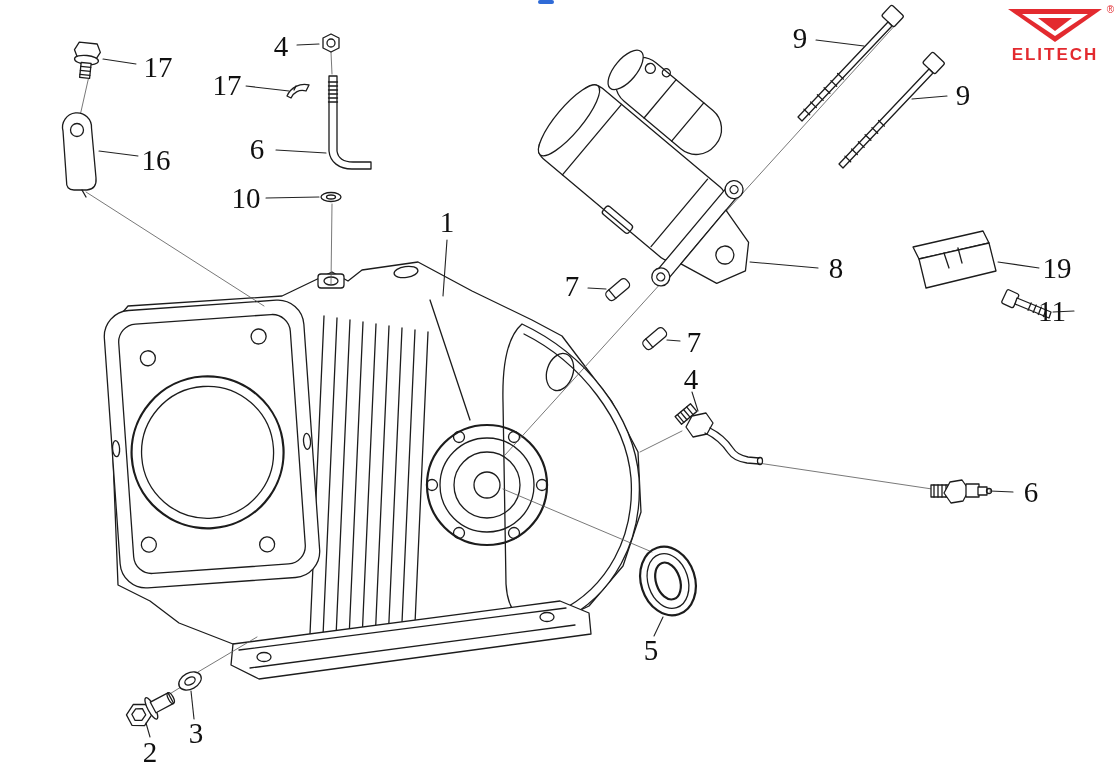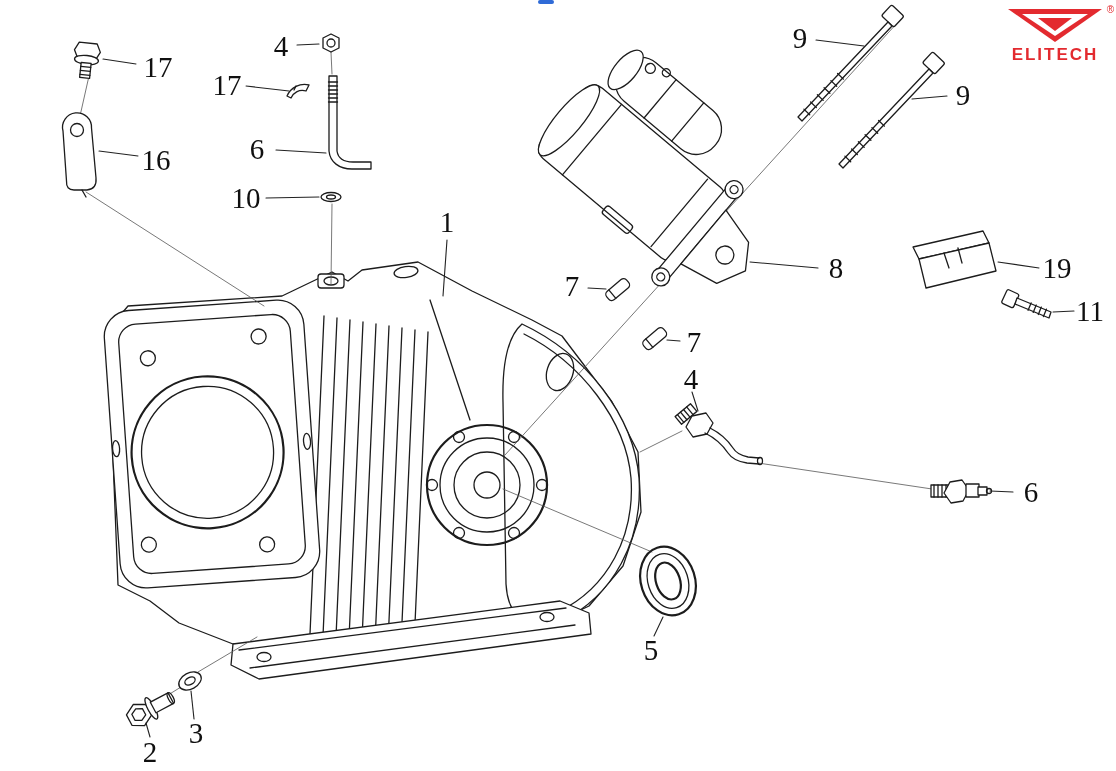--- a/index.html
+++ b/index.html
@@ -285,21 +285,21 @@
     <div class="callout" style="left:196px;top:733px">3</div>
     <div class="callout" style="left:691px;top:379px">4</div>
     <div class="callout" style="left:651px;top:650px">5</div>
     <div class="callout" style="left:1031px;top:492px">6</div>
     <div class="callout" style="left:572px;top:286px">7</div>
     <div class="callout" style="left:694px;top:342px">7</div>
     <div class="callout" style="left:836px;top:268px">8</div>
     <div class="callout" style="left:800px;top:38px">9</div>
     <div class="callout" style="left:963px;top:95px">9</div>
     <div class="callout" style="left:1057px;top:268px">19</div>
-    <div class="callout" style="left:1090px;top:311px">11</div>
+    <div class="callout" style="left:1052px;top:311px">11</div>
     <div class="callout" style="left:246px;top:198px">10</div>
     <div class="callout" style="left:257px;top:149px">6</div>
     <div class="callout" style="left:227px;top:85px">17</div>
     <div class="callout" style="left:281px;top:46px">4</div>
     <div class="callout" style="left:156px;top:160px">16</div>
     <div class="callout" style="left:158px;top:67px">17</div>
   </div>
 
   <div class="brand">
     <span class="reg">®</span>

